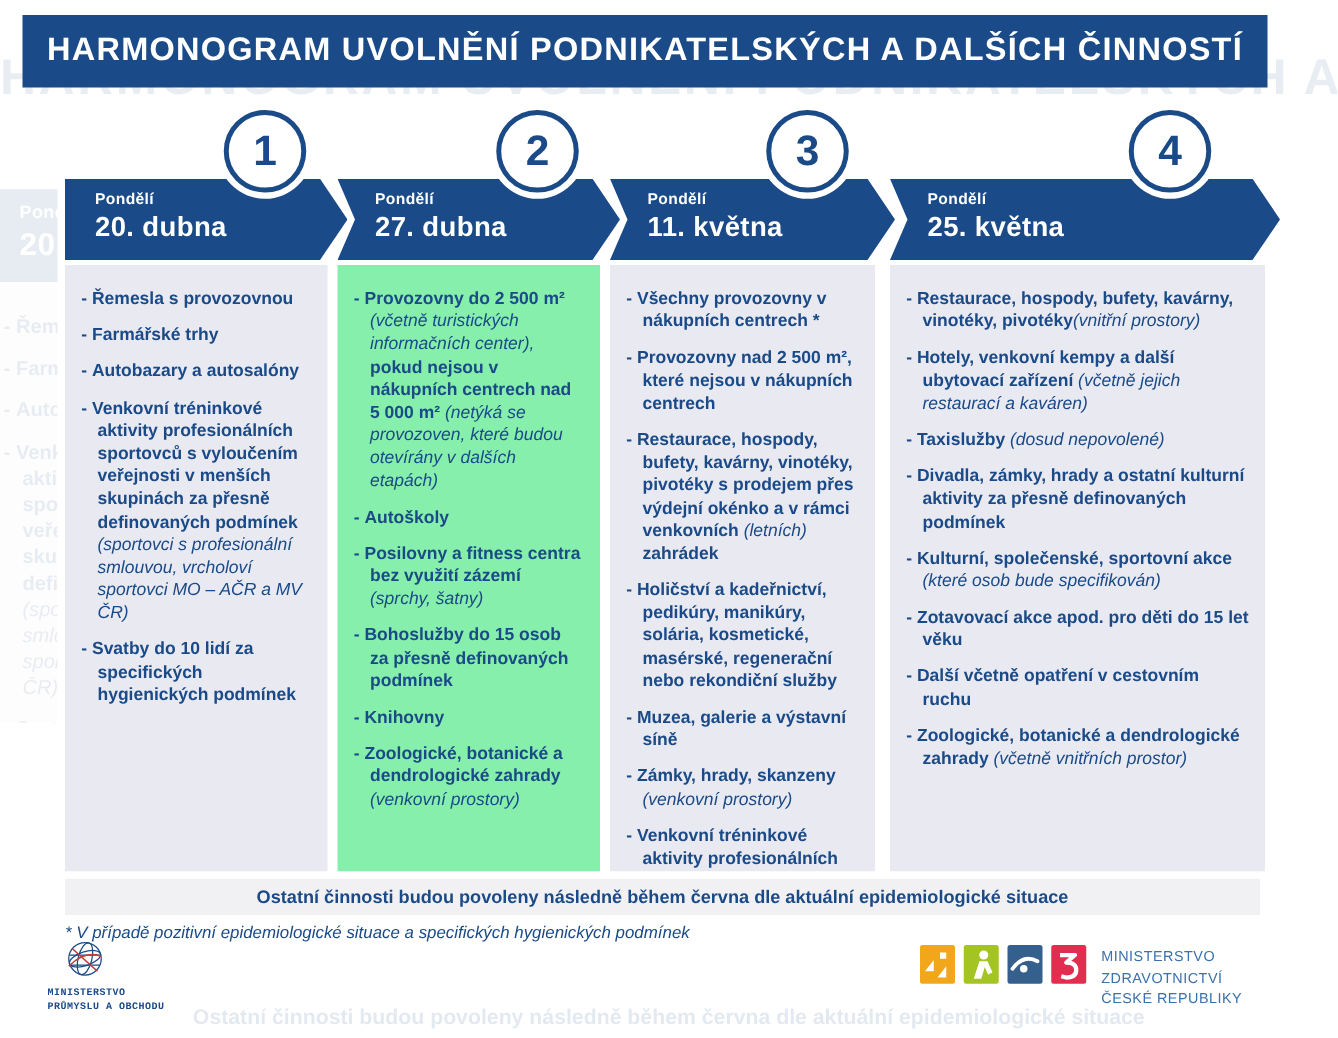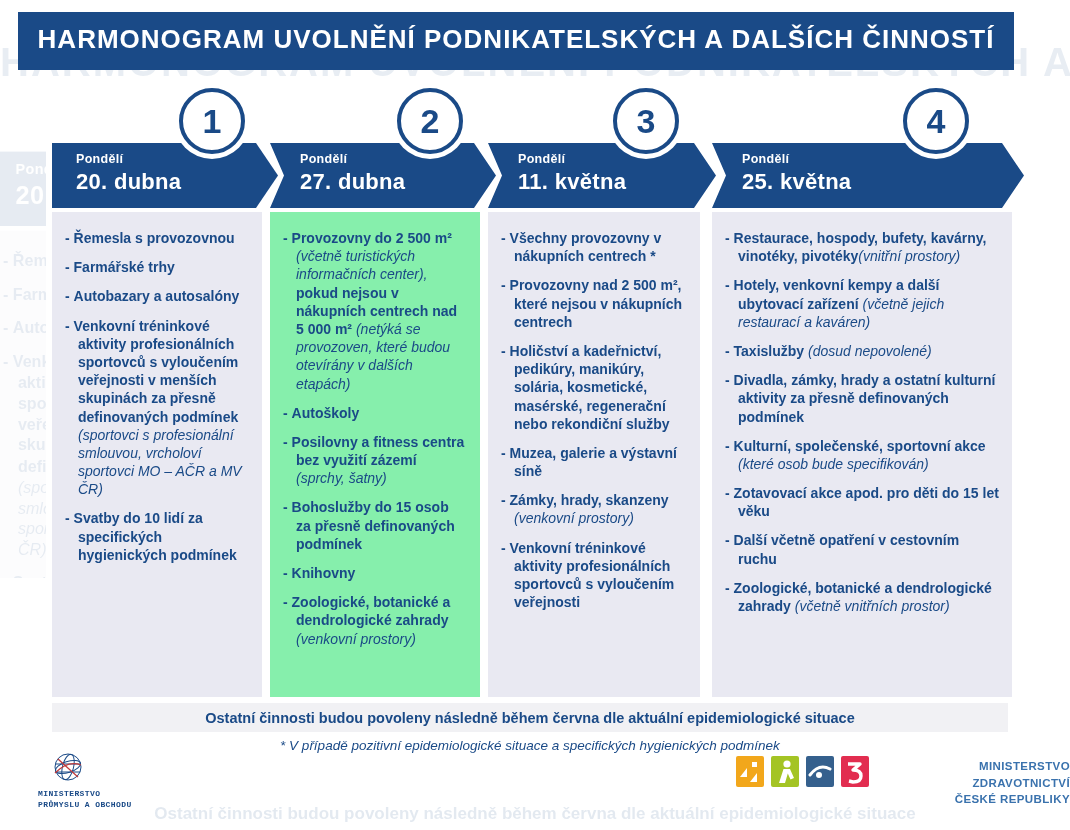--- a/index.html
+++ b/index.html
@@ -30,31 +30,31 @@
   .content{position:absolute;top:124px;height:485px;box-sizing:border-box;
     padding:17px 13px 10px 13px;overflow:hidden;}
   .item{padding-left:13px;text-indent:-13px;margin-bottom:11px;
     font-size:14px;line-height:1.3;font-weight:bold;}
   .item .i{font-style:italic;font-weight:normal;}
 
   
   .footer-bar{position:absolute;left:52px;top:703px;width:956px;height:29px;z-index:2;
     display:flex;align-items:center;justify-content:center;}
   .footer-bar span{font-size:14.5px;font-weight:bold;}
-  .asterisk-note{position:absolute;left:52px;top:738px;width:956px;text-align:center;z-index:2;
+  .asterisk-note{position:absolute;left:52px;top:738px;width:956px;text-align:left;z-index:2;
     font-style:italic;font-size:13.5px;}
 
   
   .mpo-logo{position:absolute;left:38px;top:752px;width:150px;z-index:2;}
   .mpo-logo .mpo-text{font-size:8px;letter-spacing:.4px;line-height:1.4;font-weight:bold;font-family:Liberation Mono, monospace;}
   .mpo-globe{margin-left:8px;}
   .mz-logo{position:absolute;left:736px;top:756px;display:flex;align-items:flex-start;gap:12px;z-index:2;}
   .mz-tiles{display:flex;gap:7px;}
   .mz-tile{width:28px;height:31px;border-radius:2px;position:relative;overflow:hidden;}
-  .mz-text{font-size:11.5px;letter-spacing:.4px;line-height:1.45;padding-top:2px;font-weight:bold;text-align:right;}
+  .mz-text{font-size:11.5px;letter-spacing:.4px;line-height:1.45;padding-top:2px;font-weight:normal;}
 
   
   .ghost-strip{position:absolute;left:0;top:88px;width:46px;height:490px;overflow:hidden;z-index:1;}
   .ghost-strip .ghost-copy{opacity:0.10;transform:scale(1.15);transform-origin:top left;left:-12px !important;top:0 !important;}
 </style>
 </head>
 <body>
 
 <div id="canvas">
 
@@ -113,20 +113,21 @@
   </div>
       <div class="col" style="left: 488px; width: 212px;">
     <div class="circle" style="left: 125px; border-color: rgb(26, 74, 135); color: rgb(26, 74, 135);">3</div>
     <div class="arrow notched" style="width: 228px; background: rgb(26, 74, 135);">
       <div class="day">Pondělí</div>
       <div class="date">11. května</div>
     </div>
     <div class="content" style="width: 212px; background: rgb(233, 233, 242); color: rgb(26, 74, 135);">
           <div class="item"><span>-&nbsp;</span><span class="b">Všechny provozovny v nákupních centrech *</span></div>
           <div class="item"><span>-&nbsp;</span><span class="b">Provozovny nad 2 500 m², které nejsou v nákupních centrech</span></div>
+          <div class="item"><span>-&nbsp;</span><span class="b">Restaurace, hospody, bufety, kavárny, vinotéky, pivotéky s prodejem přes výdejní okénko a v rámci venkovních </span><span class="i">(letních) </span><span class="b">zahrádek</span></div>
           <div class="item"><span>-&nbsp;</span><span class="b">Holičství a kadeřnictví, pedikúry, manikúry, solária, kosmetické, masérské, regenerační nebo rekondiční služby</span></div>
           <div class="item"><span>-&nbsp;</span><span class="b">Muzea, galerie a výstavní síně</span></div>
           <div class="item"><span>-&nbsp;</span><span class="b">Zámky, hrady, skanzeny </span><span class="i">(venkovní prostory)</span></div>
           <div class="item"><span>-&nbsp;</span><span class="b">Venkovní tréninkové aktivity profesionálních sportovců s vyloučením veřejnosti</span></div>
         </div>
   </div>
       <div class="col" style="left: 712px; width: 296px;">
     <div class="circle" style="left: 191px; border-color: rgb(26, 74, 135); color: rgb(26, 74, 135);">4</div>
     <div class="arrow notched" style="width: 312px; background: rgb(26, 74, 135);">
       <div class="day">Pondělí</div>

